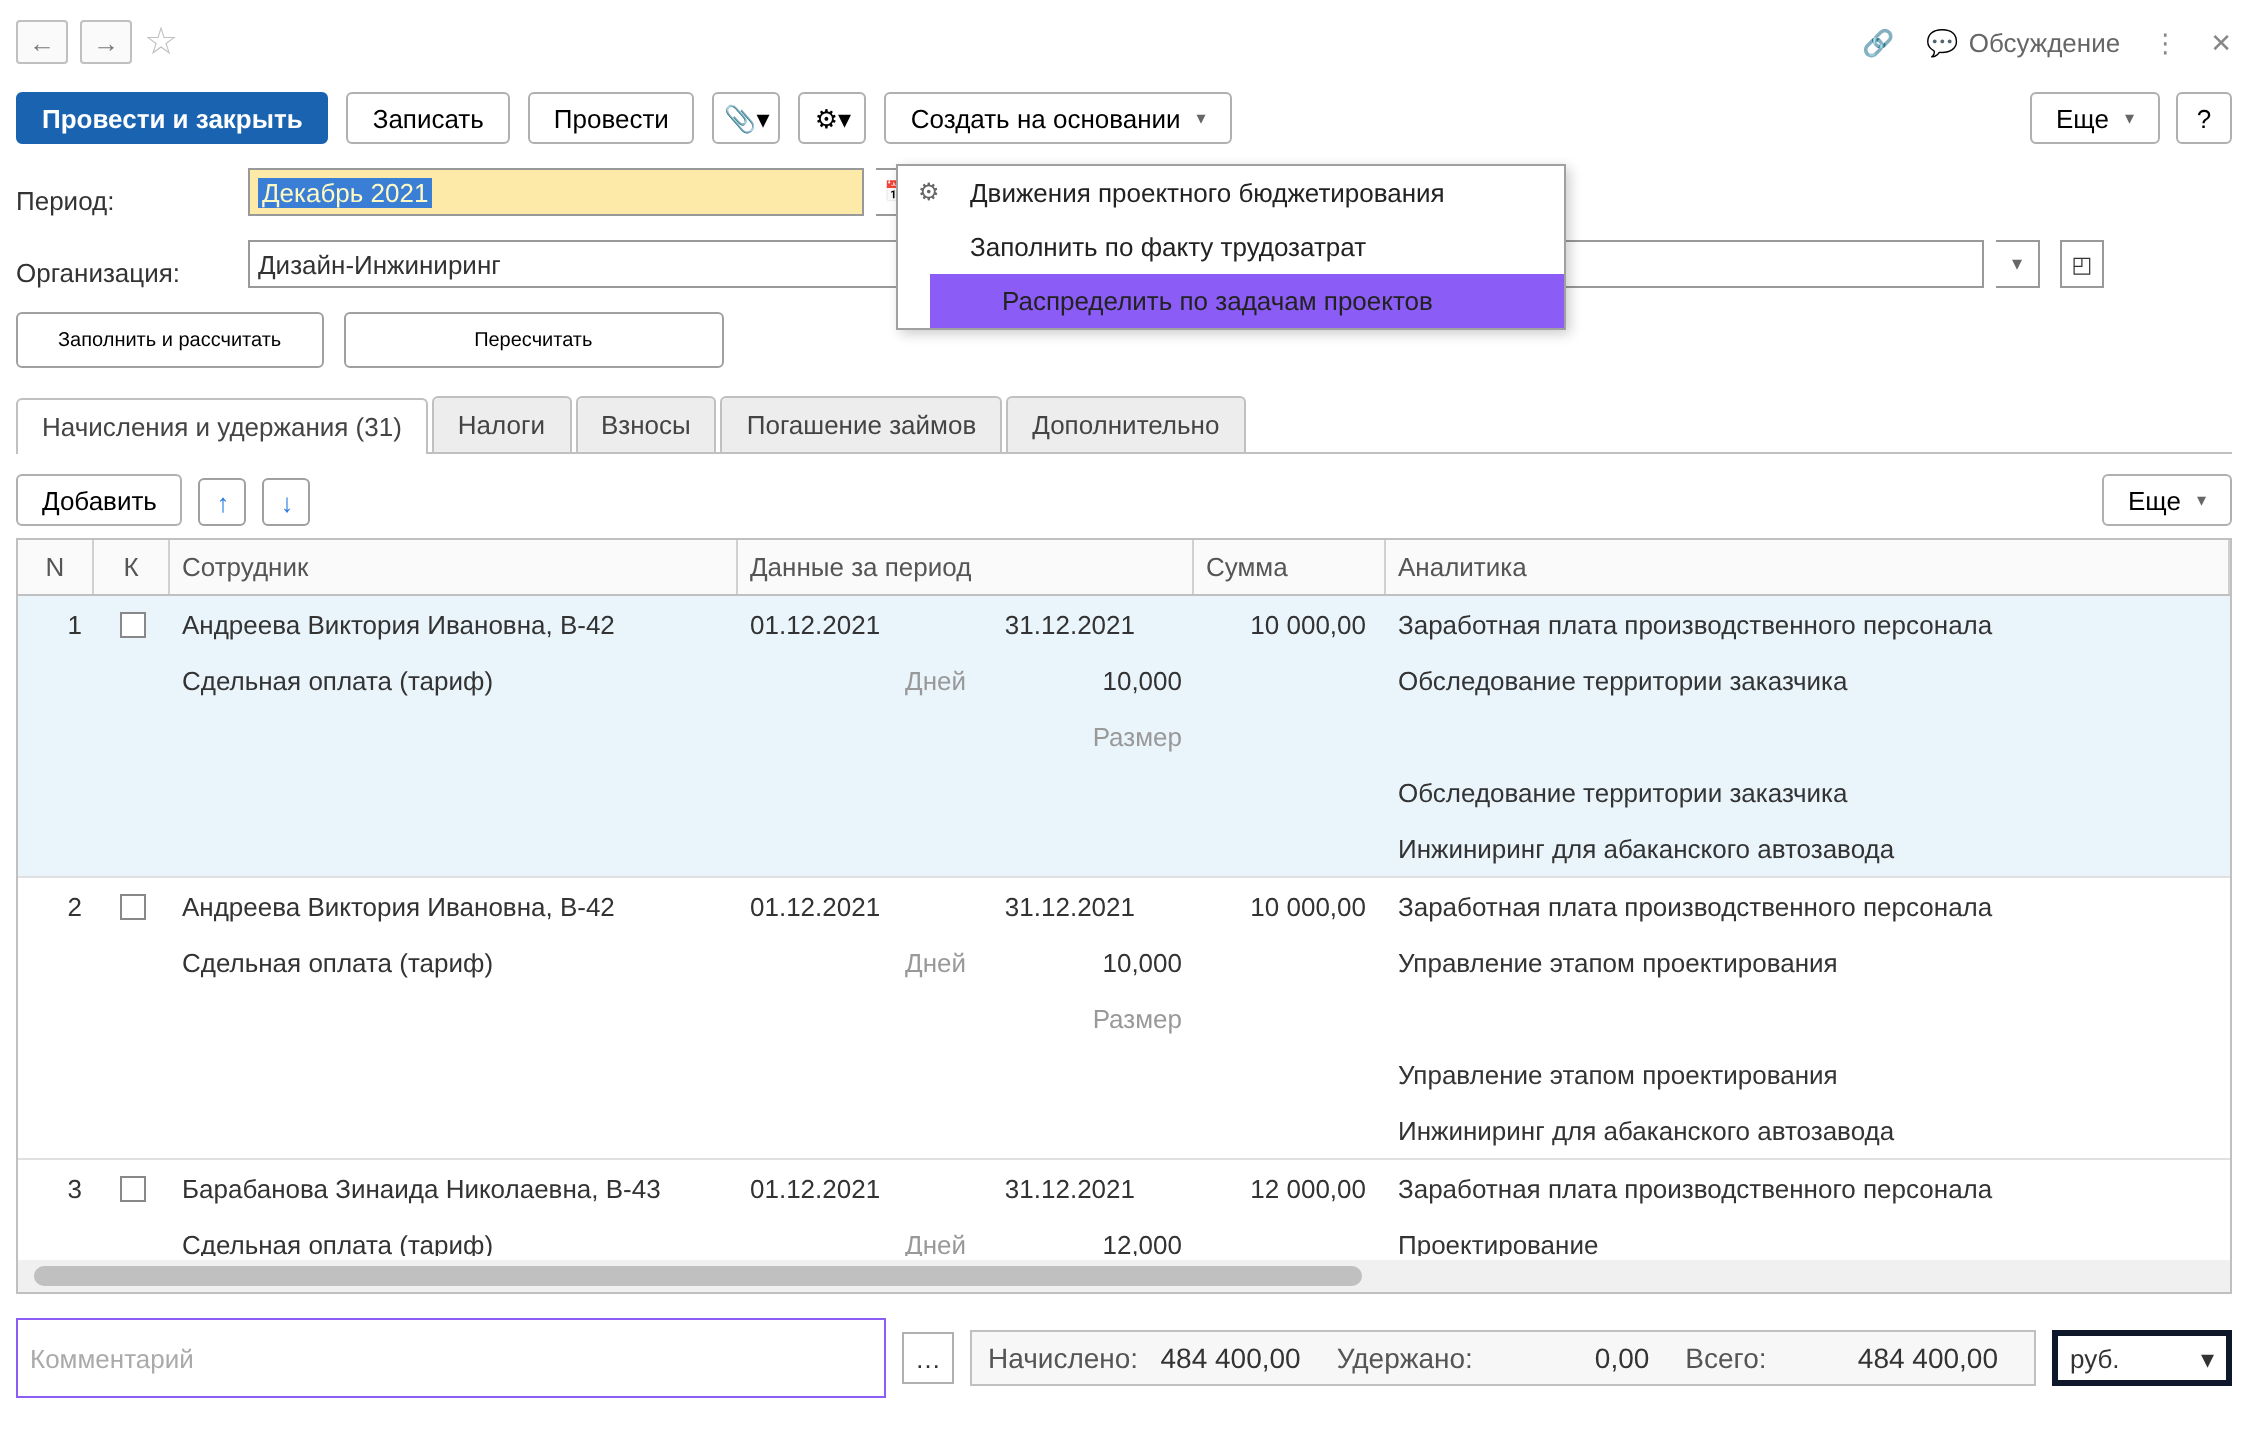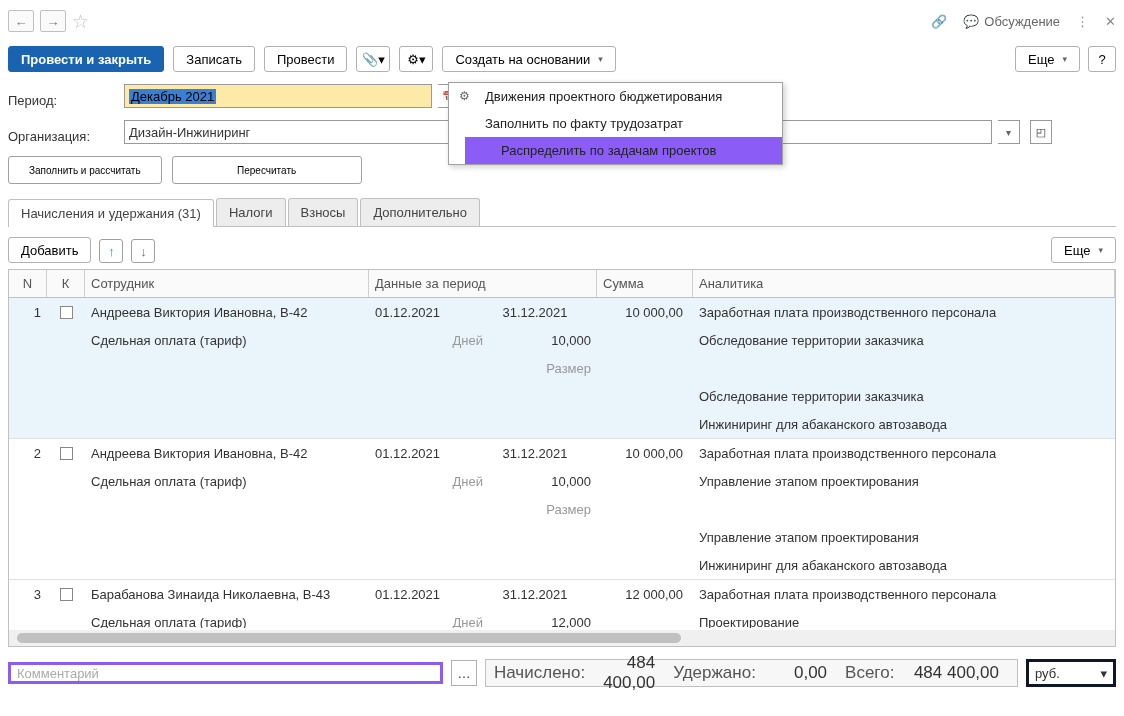--- a/index.html
+++ b/index.html
@@ -18,21 +18,21 @@
 .btn-icon{width:34px;padding:0;justify-content:center;}
 .toolbar-right{margin-left:auto;display:flex;gap:8px;}
 .btn-more::after{content:"▾";font-size:9px;margin-left:4px;color:#666;}
 .dropdown-menu{position:absolute;top:36px;left:440px;background:#fff;border:1px solid #a0a0a0;box-shadow:2px 2px 6px rgba(0,0,0,0.2);z-index:100;min-width:335px;}
 .menu-item{padding:6px 16px 6px 36px;position:relative;font-size:13px;color:#222;cursor:pointer;}
 .menu-item.with-icon::before{content:"⚙";position:absolute;left:10px;color:#666;font-size:12px;}
 .menu-item.highlighted{background:#8b5cf6;margin-left:16px;}
 .form-row{display:flex;align-items:flex-end;gap:6px;margin-top:12px;}
 .form-label{width:110px;font-size:13px;}
 .period-input{width:308px;height:24px;background:#fde9a8;border:1px solid #999;padding:0 4px;display:flex;align-items:center;}
-.period-input span{background:#3a7fd5;color:#000000;padding:0 2px;}
+.period-input span{background:#3a7fd5;color:#fef9c3;padding:0 2px;}
 .input-suffix{width:22px;height:24px;border:1px solid #999;border-left:none;display:flex;align-items:center;justify-content:center;font-size:10px;color:#666;}
 .org-input{width:868px;height:24px;border:1px solid #999;padding:0 4px;display:flex;align-items:center;background:#fff;}
 .sq-btn{width:22px;height:24px;border:1px solid #999;display:flex;align-items:center;justify-content:center;background:#fff;font-size:11px;margin-left:4px;}
 .action-row{display:flex;gap:10px;margin-top:12px;}
 .action-btn{height:28px;padding:0 20px;border:1px solid #a0a0a0;background:#fff;border-radius:3px;font-size:10px;}
 .tabs{display:flex;margin-top:14px;border-bottom:1px solid #c0c0c0;}
 .tab{padding:6px 12px;border:1px solid transparent;border-bottom:none;font-size:13px;color:#444;background:#f0f0f0;border-color:#c0c0c0;margin-right:2px;border-radius:3px 3px 0 0;cursor:pointer;}
 .tab.active{background:#fff;border-color:#c0c0c0;position:relative;top:1px;}
 .tab.inactive{background:#ededed;}
 .sub-toolbar{display:flex;align-items:flex-end;gap:8px;margin-top:10px;}
@@ -58,23 +58,23 @@
 .td-data{width:228px;display:flex;}
 .td-d1{width:114px;}
 .td-d2{width:114px;text-align:right;}
 .td-sum{width:96px;text-align:right;padding-right:10px;}
 .td-an{flex:1;}
 .sub{color:#333;}
 .gray{color:#999;text-align:right;}
 .hscroll{position:absolute;bottom:0;left:0;right:0;height:16px;background:#f0f0f0;}
 .hscroll-thumb{position:absolute;left:8px;width:60%;height:10px;top:3px;background:#c0c0c0;border-radius:5px;}
 .bottom-bar{display:flex;align-items:center;gap:8px;margin-top:12px;}
-.comment-input{width:435px;height:22px;border:3px solid #8b5cf6;padding:0 6px;color:#aaa;display:flex;align-items:center;}
+.comment-input{width:435px;height:40px;border:1px solid #8b5cf6;padding:0 6px;color:#aaa;display:flex;align-items:center;}
 .dots-btn{width:26px;height:26px;border:1px solid #b0b0b0;display:flex;align-items:center;justify-content:center;background:#fff;}
-.totals{flex:1;display:flex;align-items:center;border:1px solid #c0c0c0;height:28px;background:#f7f7f7;padding:0 8px;gap:8px;font-size:17px;}
+.totals{flex:1;display:flex;align-items:center;border:1px solid #c0c0c0;height:28px;background:#f7f7f7;padding:0 8px;gap:8px;font-size:14px;}
 .totals .lbl{color:#555;}
 .totals .val{margin-left:auto;min-width:80px;text-align:right;padding-right:10px;}
 .totals .pair{display:flex;flex:1;align-items:center;}
 .unit-select{width:90px;height:28px;border:3px solid #0f172a;background:#fff;display:flex;align-items:center;padding:0 6px;justify-content:space-between;}
 </style>
 </head>
 <body>
 
 <div class="window">
   <div class="titlebar">
@@ -131,20 +131,21 @@
 
   <div class="action-row">
     <button class="action-btn">Заполнить и рассчитать</button>
     <button class="action-btn" style="width:190px;">Пересчитать</button>
   </div>
 
   <div class="tabs">
     <div class="tab active">Начисления и удержания (31)</div>
     <div class="tab inactive">Налоги</div>
     <div class="tab inactive">Взносы</div>
+    <div class="tab inactive">Погашение займов</div>
     <div class="tab inactive">Дополнительно</div>
   </div>
 
   <div class="sub-toolbar">
     <button class="btn">Добавить</button>
     <div class="arrow-btn">↑</div>
     <div class="arrow-btn">↓</div>
     <div style="margin-left:auto;">
       <button class="btn btn-more">Еще</button>
     </div>

